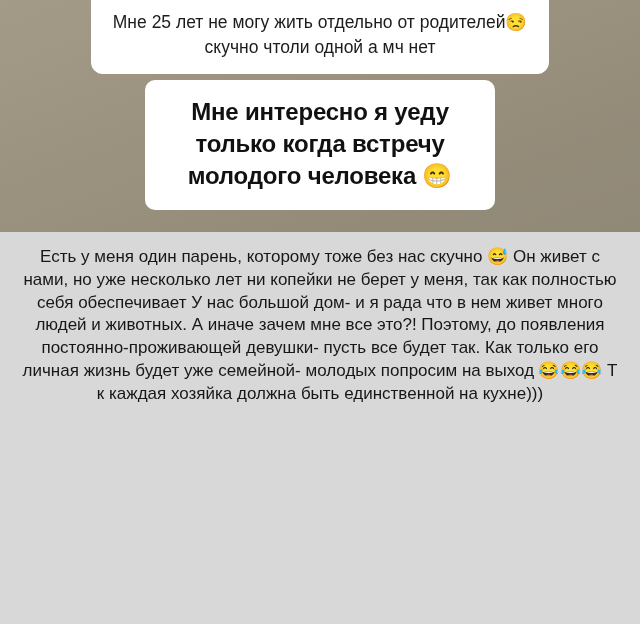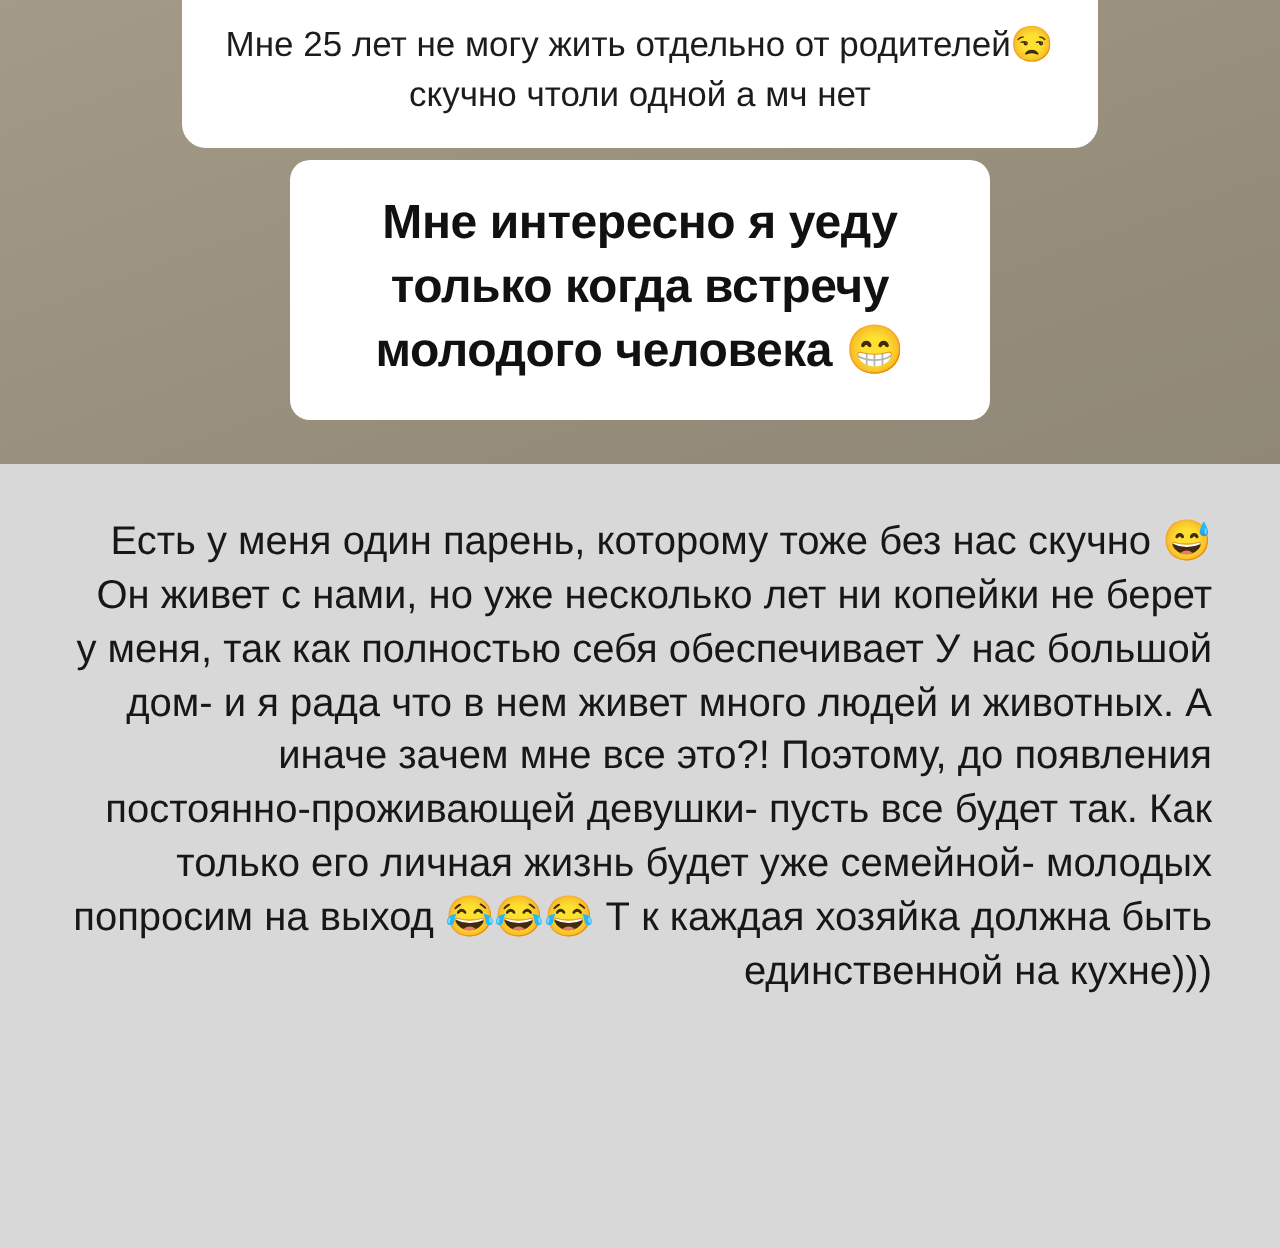--- a/index.html
+++ b/index.html
@@ -67,25 +67,25 @@
   
   .card-long {
     width: 640px;
     background: #d8d8d8;
     margin-top: 22px;
     padding: 14px 22px 18px 22px;
     box-sizing: border-box;
     flex: 1;
   }
   .card-long p {
-    margin: 12px;
-    font-size: 20px;
+    margin: 0;
+    font-size: 17px;
     line-height: 1.34;
     color: #17171a;
-    text-align: right;
+    text-align: center;
   }
 </style>
 </head>
 <body>
 
 <div class="bg" style="background-color: rgb(154, 147, 130);"></div>
 
 <div class="stage">
 
   <div class="card-top">

